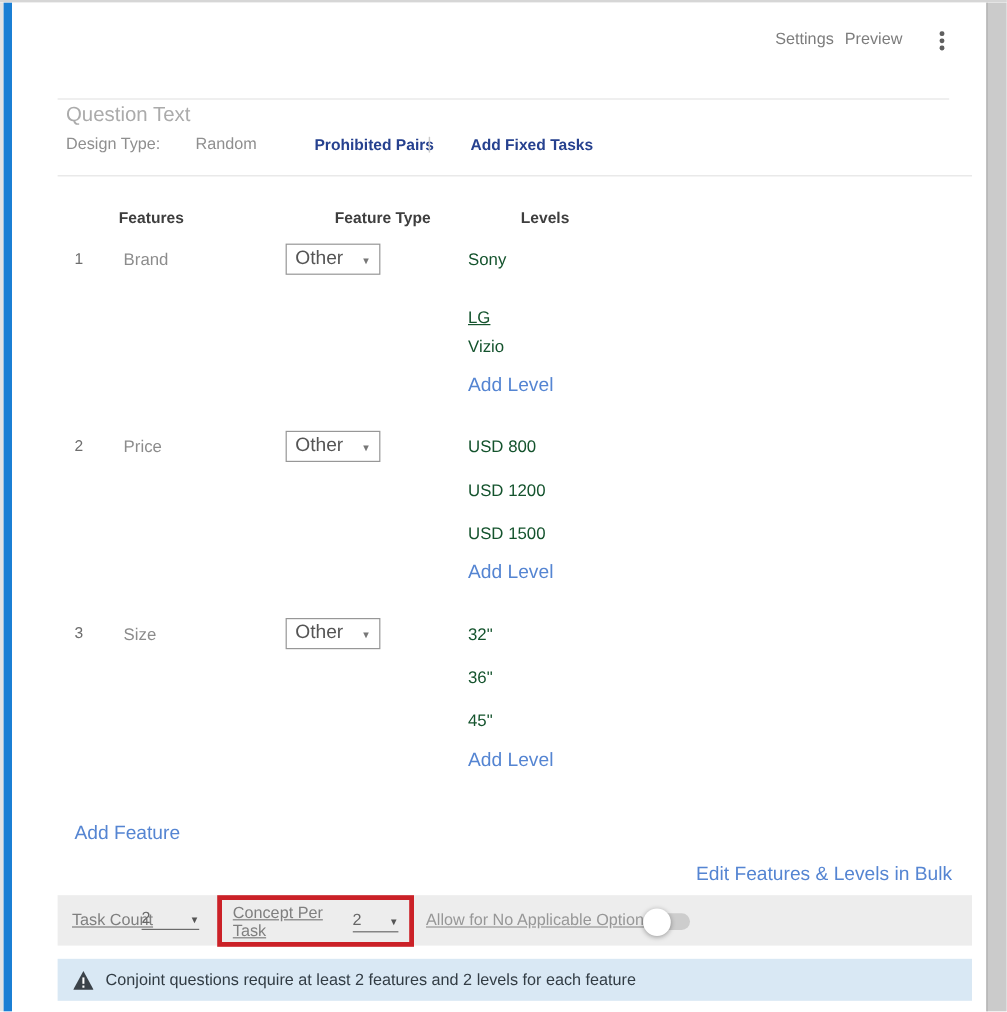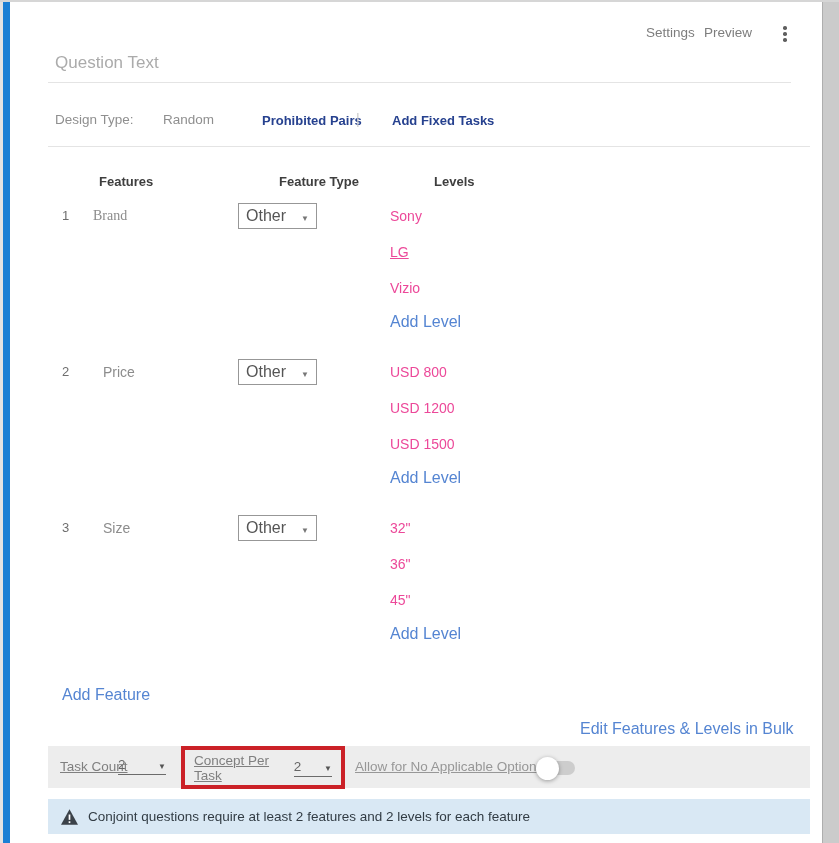--- a/index.html
+++ b/index.html
@@ -8,31 +8,31 @@
   .abs { position:absolute; }
 
   .edge-strip { position:absolute; left:0; top:0; width:3px; height:100%; background:#e3e3e3; }
   .accent-bar { position:absolute; left:3px; top:0; width:7px; height:100%; background:#1b7fd4; }
   .right-gutter { position:absolute; right:0; top:0; width:17px; height:100%; background:#cbcbcb; border-left:1px solid #aeaeae; }
 
   .topbar-link { font-size:13.5px; color:#7d7d7d; cursor:pointer; }
   .kebab { display:flex; flex-direction:column; gap:2.5px; cursor:pointer; padding:2px; }
   .kebab i { width:3.5px; height:3.5px; background:#5f5f5f; border-radius:50%; }
 
-  .question-placeholder { font-size:17px; color:#ababab; }
+  .question-placeholder { font-size:17px; color:#ababab;margin-top:33px; }
   .rule { height:1px; background:#e4e4e4; }
 
   .design-label { font-size:13.5px; color:#8f8f8f; }
   .navy-link { font-size:13px; font-weight:700; color:#26418f; cursor:pointer; }
   .v-divider { font-size:14px; color:#c9c9c9; }
 
   .th { font-size:13px; font-weight:700; color:#3e3e3e;padding-left:44px; }
   .row-num { font-size:13px; color:#6e6e6e; }
   .row-name { font-size:14px; color:#8c8c8c; }
-  .level { font-size:14px; color:#ec4899; }
+  .level { font-size:14px; color:#14532d; }
   .blue-link { font-size:16px; color:#5585d2; cursor:pointer; }
 
   .ft-select { width:79px; height:26px; background:#fff; border:1px solid #979797;
     display:flex; align-items:center; justify-content:space-between; padding:0 7px;
     font-size:16px; color:#555; cursor:pointer; }
   .caret-sm::after { content:"▼"; font-size:8px; color:#777; }
 
   .controls-bar { left:48px; top:744px; width:762px; height:42px; background:#ededed; }
   .ctl-label { font-size:13.5px; color:#7f7f7f;text-decoration:underline; }
   .mini-select { display:inline-flex; align-items:flex-end; justify-content:space-between;
@@ -76,27 +76,27 @@
   <span class="abs v-divider" style="left:356px; top:109px;">|</span>
   <span class="abs navy-link" style="left:392px; top:111px;">Add Fixed Tasks</span>
   <div class="abs rule" style="left:48px; top:144px; width:762px;"></div>
 
   <span class="abs th" style="left:55px; top:172px;">Features</span>
   <span class="abs th" style="left:235px; top:172px;">Feature Type</span>
   <span class="abs th" style="left:390px; top:172px;">Levels</span>
 
   <div>
     <span class="abs row-num" style="left:62px; top:206px;">1</span>
-    <span class="abs row-name" style="left:93px; top:206px;font-family:Liberation Serif, serif;">Brand</span>
+    <span class="abs row-name" style="left:103px; top:206px;">Brand</span>
     <div class="abs ft-select" style="left:238px; top:201px;">
       <span>Other</span>
       <span class="caret-sm"></span>
     </div>
     <span class="abs level" style="left:390px; top:206px;">Sony</span>
-    <span class="abs level" style="left:390px; top:242px;text-decoration:underline;">LG</span>
+    <span class="abs level" style="left:390px; top:254px;text-decoration:underline;">LG</span>
     <span class="abs level" style="left:390px; top:278px;">Vizio</span>
     <span class="abs blue-link" style="left:390px; top:311px;">Add Level</span>
   </div>
 
   <div>
     <span class="abs row-num" style="left:62px; top:362px;">2</span>
     <span class="abs row-name" style="left:103px; top:362px;">Price</span>
     <div class="abs ft-select" style="left:238px; top:357px;">
       <span>Other</span>
       <span class="caret-sm"></span>

